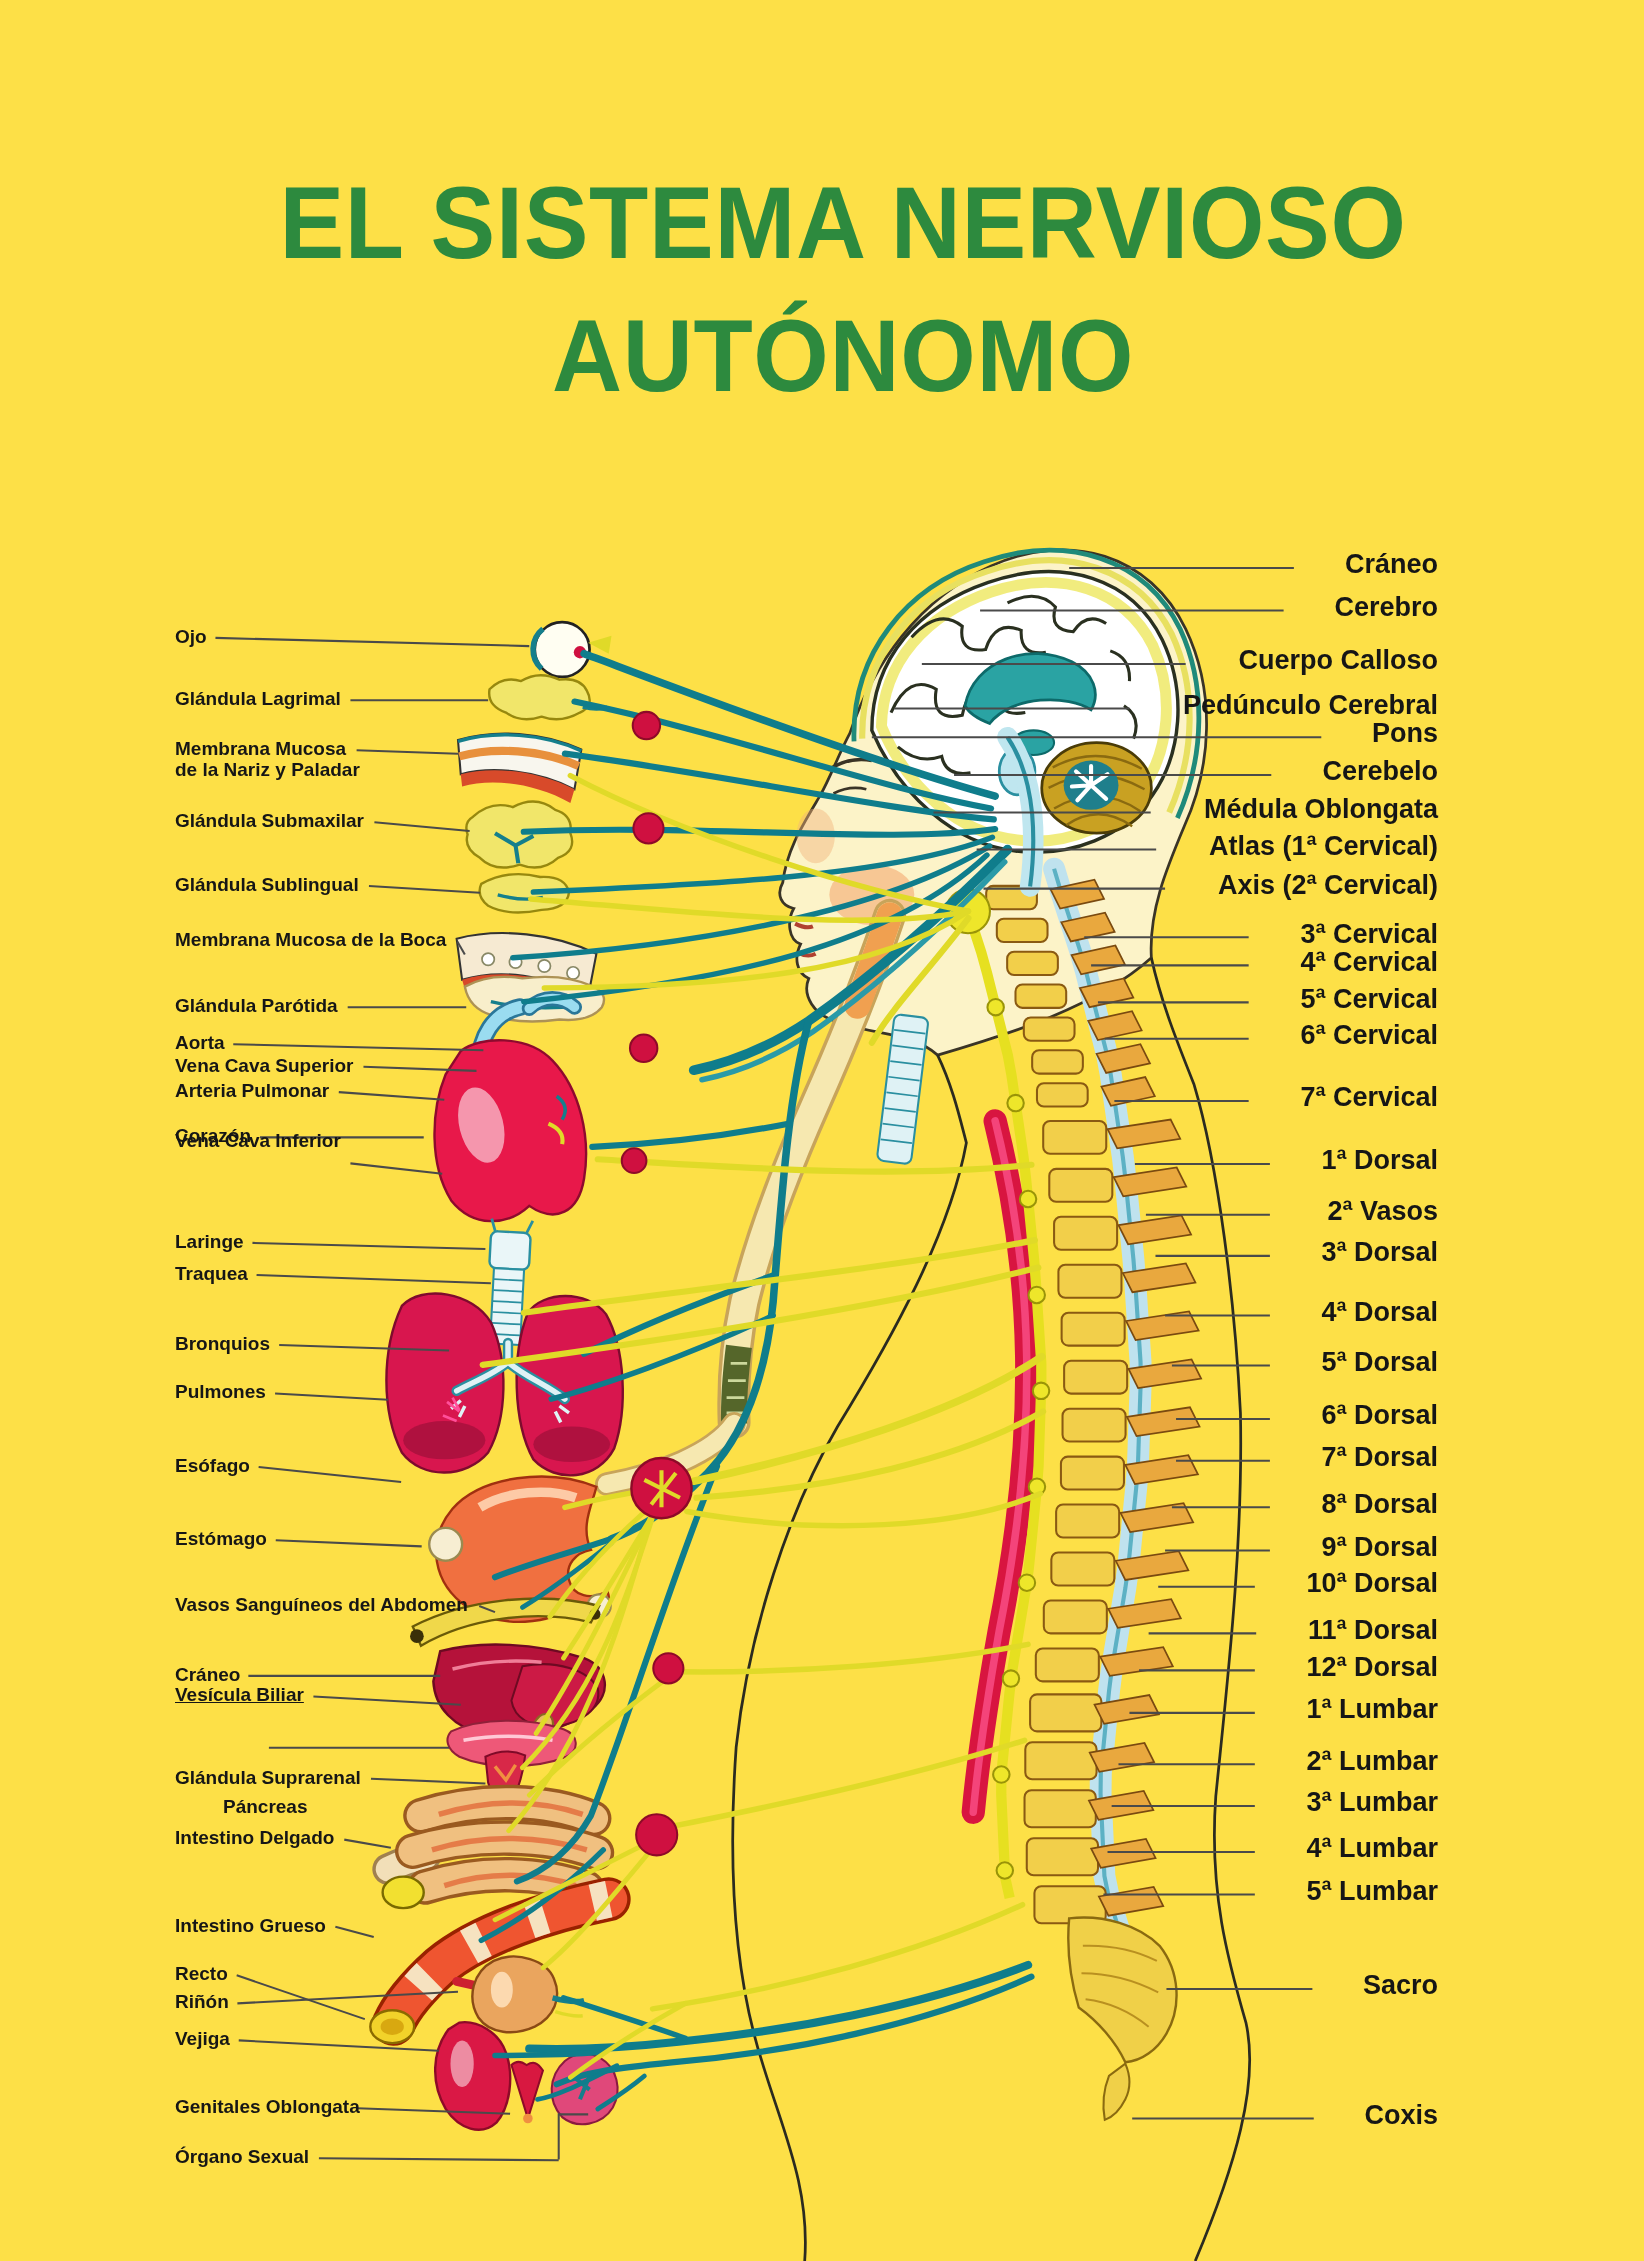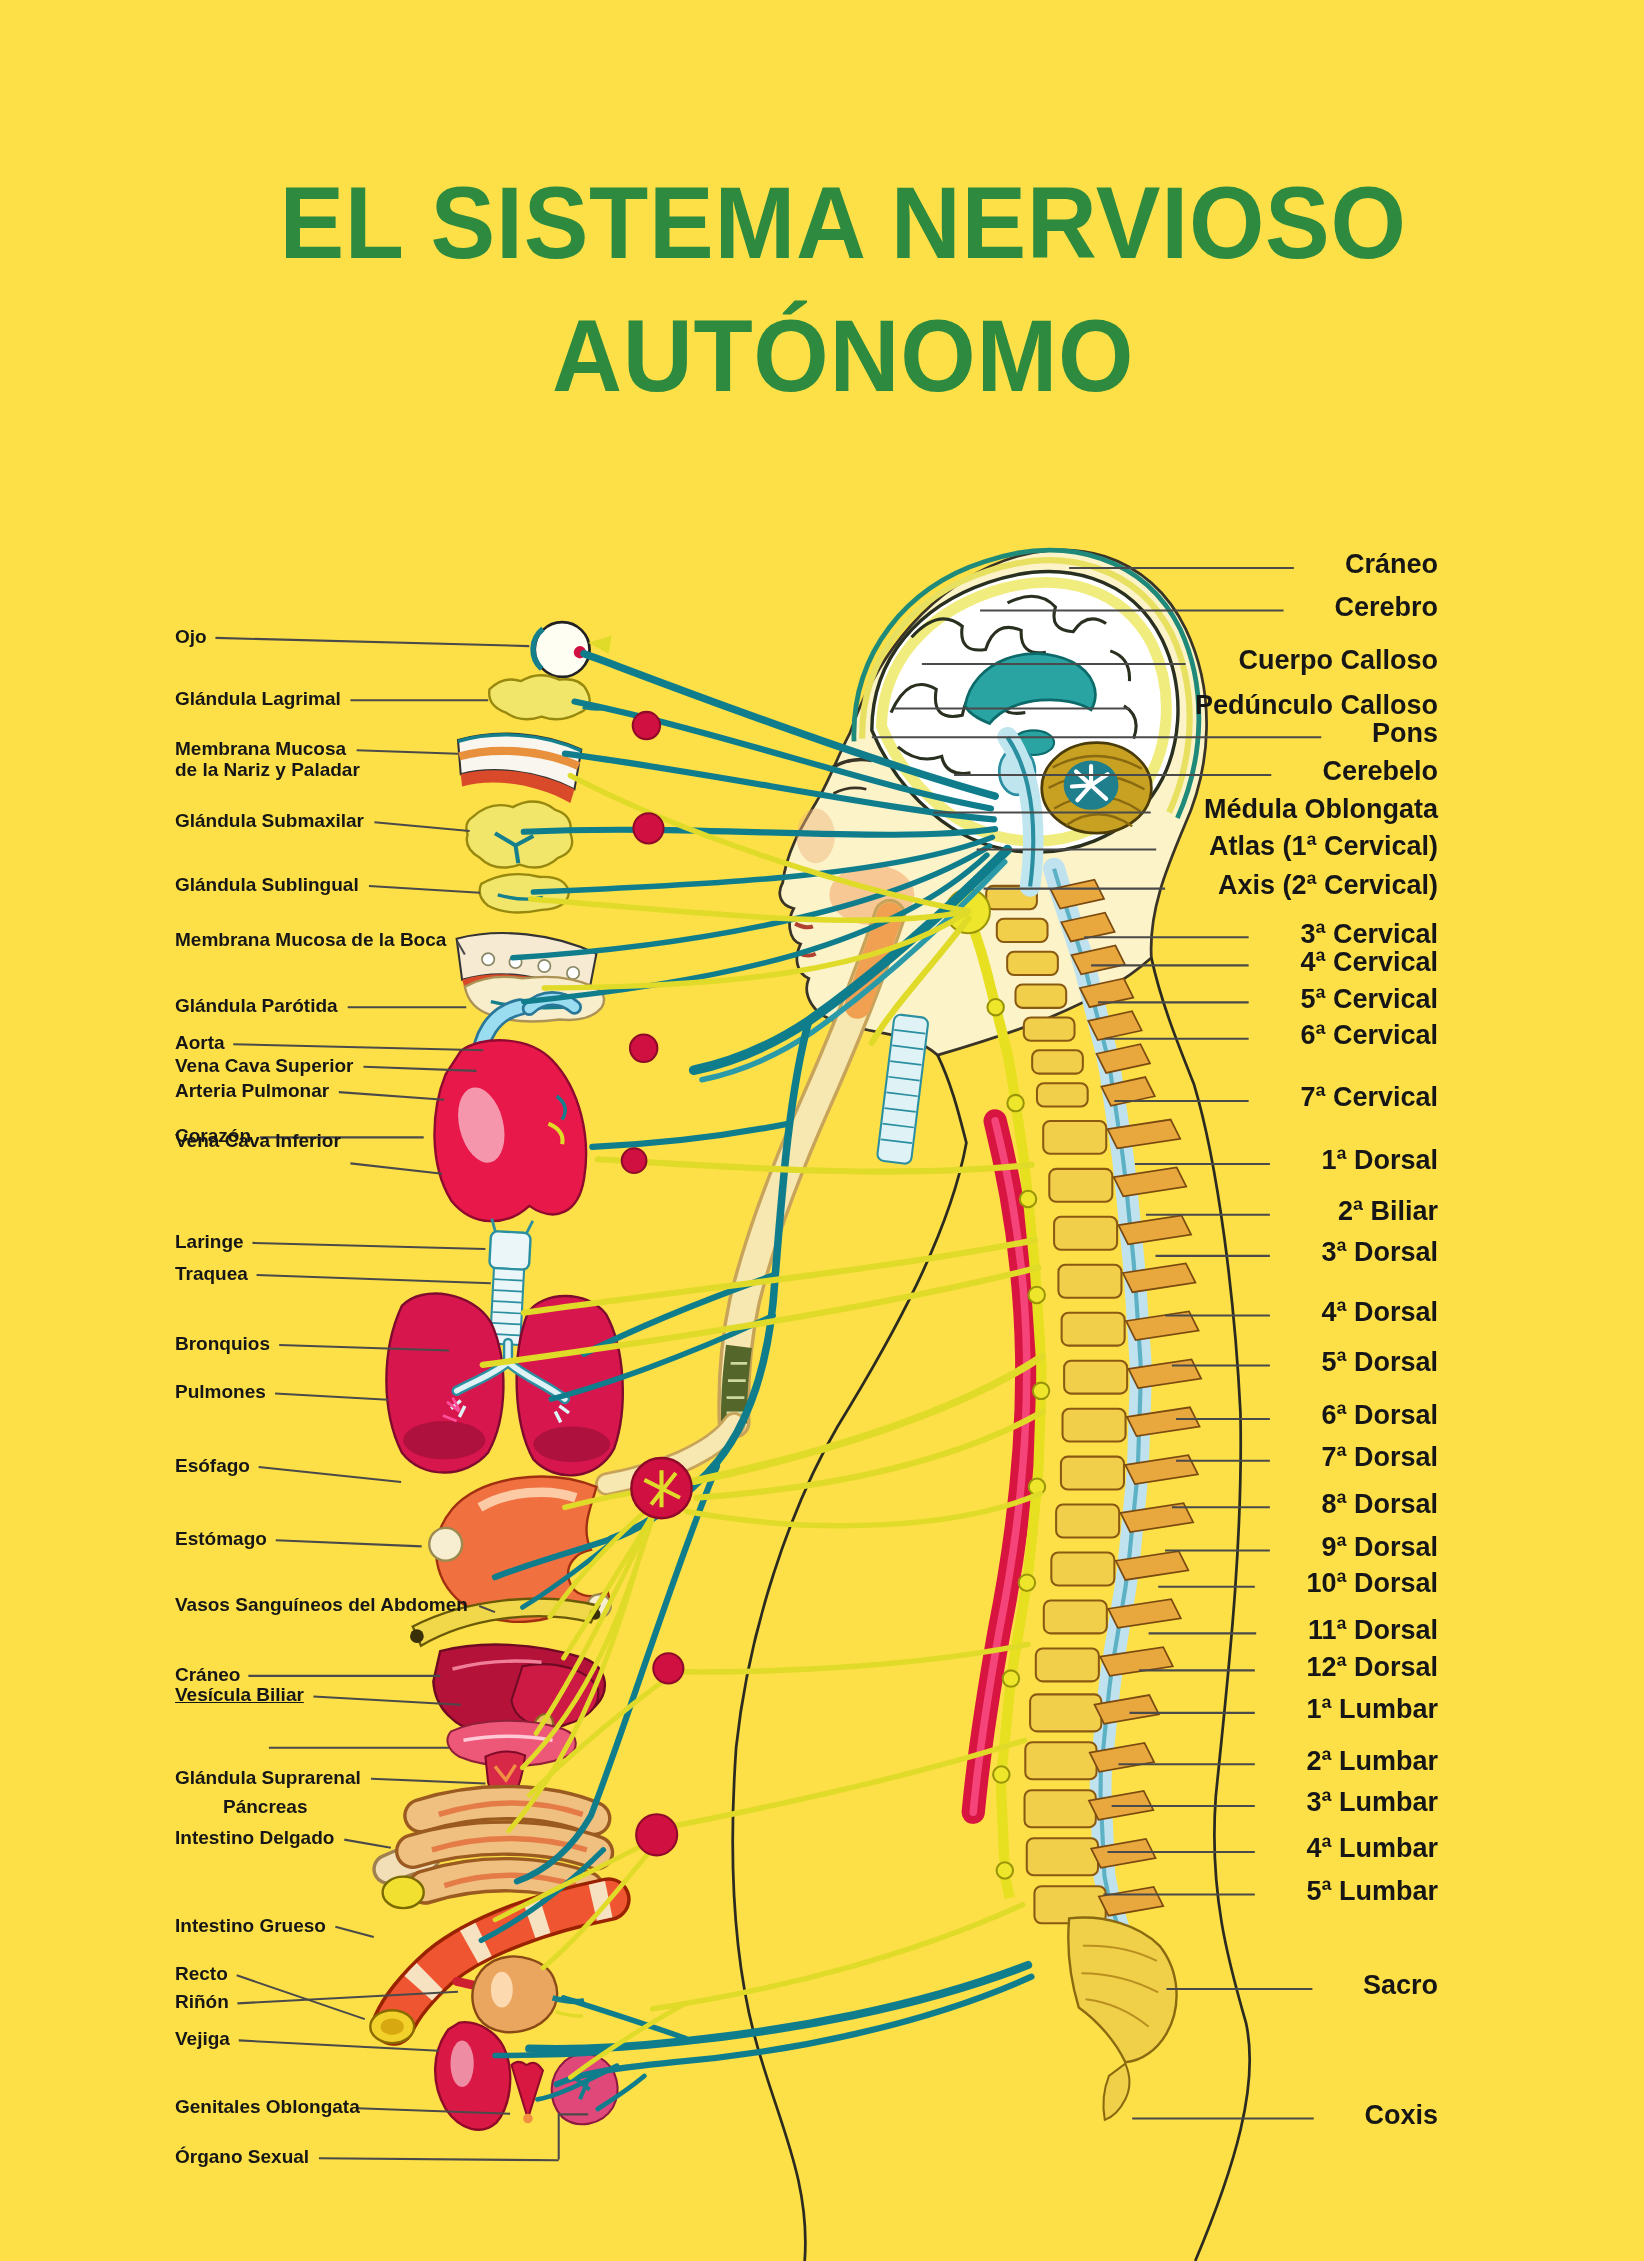--- a/index.html
+++ b/index.html
@@ -479,33 +479,33 @@
       <div class="lbl left" style="top: 1963px;">Recto</div>
       <div class="lbl left" style="top: 1991px;">Riñón</div>
       <div class="lbl left" style="top: 2028px;">Vejiga</div>
       <div class="lbl left" style="top: 2096px;">Genitales Oblongata</div>
       <div class="lbl left" style="top: 2146px;">Órgano Sexual</div>
     </div>
   <div id="right-labels">
       <div class="lbl right" style="top: 550px;">Cráneo</div>
       <div class="lbl right" style="top: 593px;">Cerebro</div>
       <div class="lbl right" style="top: 646px;">Cuerpo Calloso</div>
-      <div class="lbl right" style="top: 691px;">Pedúnculo Calloso</div>
+      <div class="lbl right" style="top: 691px;">Pedúnculo Cerebral</div>
       <div class="lbl right" style="top: 719px;">Pons</div>
       <div class="lbl right" style="top: 757px;">Cerebelo</div>
       <div class="lbl right" style="top: 795px;">Médula Oblongata</div>
       <div class="lbl right" style="top: 832px; margin-left: 14px;">Atlas (1ª Cervical)</div>
       <div class="lbl right" style="top: 871px;">Axis (2ª Cervical)</div>
       <div class="lbl right" style="top: 920px;">3ª Cervical</div>
       <div class="lbl right" style="top: 948px;">4ª Cervical</div>
       <div class="lbl right" style="top: 985px;">5ª Cervical</div>
       <div class="lbl right" style="top: 1021px;">6ª Cervical</div>
       <div class="lbl right" style="top: 1083px;">7ª Cervical</div>
       <div class="lbl right" style="top: 1146px;">1ª Dorsal</div>
-      <div class="lbl right" style="top: 1197px;">2ª Biliar</div>
+      <div class="lbl right" style="top: 1197px;">2ª Vasos</div>
       <div class="lbl right" style="top: 1238px;">3ª Dorsal</div>
       <div class="lbl right" style="top: 1298px;">4ª Dorsal</div>
       <div class="lbl right" style="top: 1348px;">5ª Dorsal</div>
       <div class="lbl right" style="top: 1401px;">6ª Dorsal</div>
       <div class="lbl right" style="top: 1443px;">7ª Dorsal</div>
       <div class="lbl right" style="top: 1490px;">8ª Dorsal</div>
       <div class="lbl right" style="top: 1533px;">9ª Dorsal</div>
       <div class="lbl right" style="top: 1569px;">10ª Dorsal</div>
       <div class="lbl right" style="top: 1616px;">11ª Dorsal</div>
       <div class="lbl right" style="top: 1653px;">12ª Dorsal</div>

